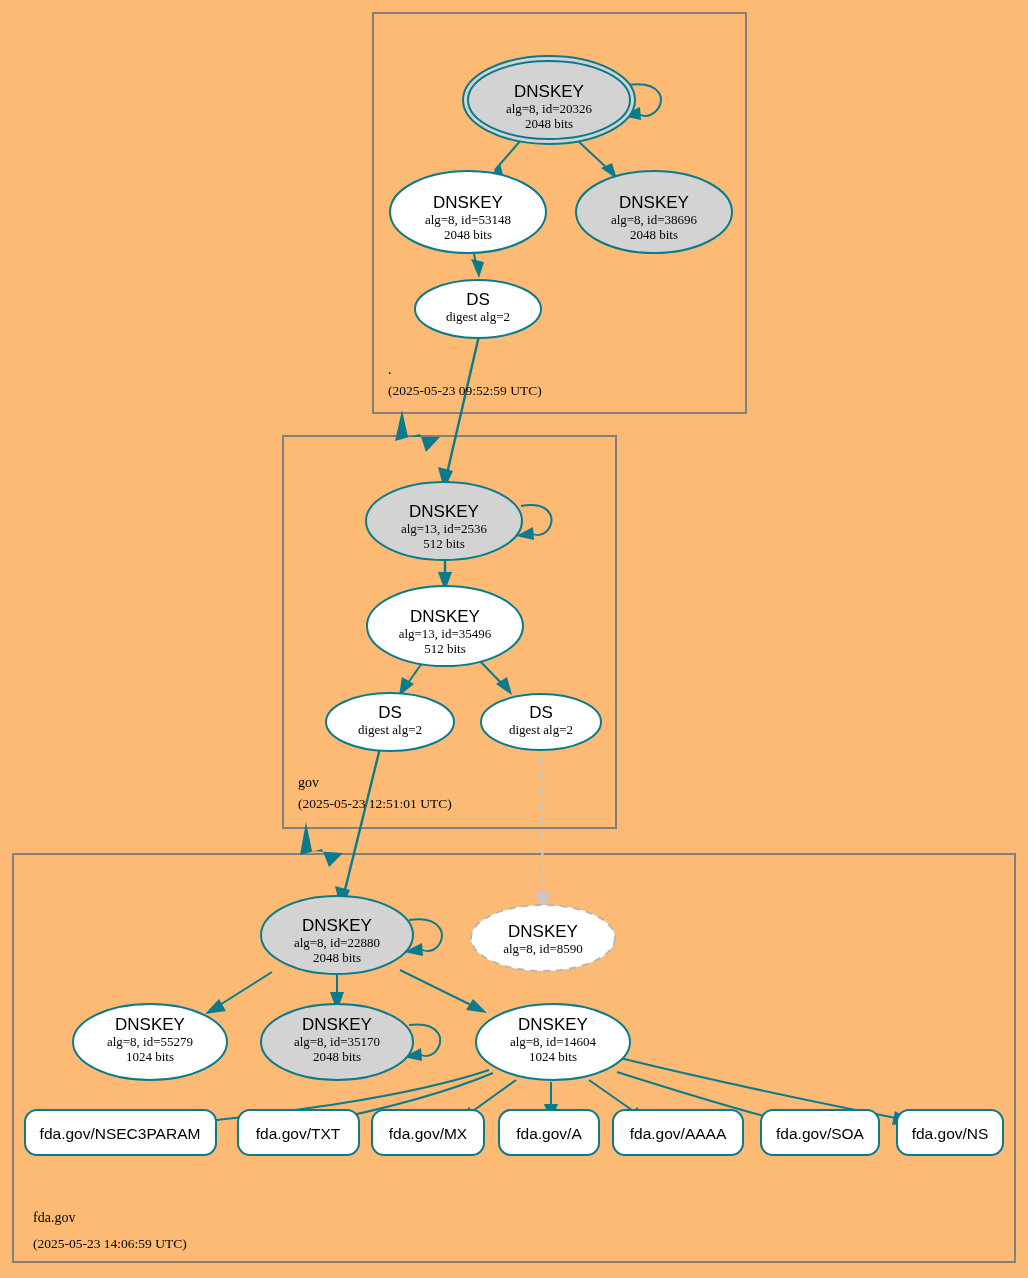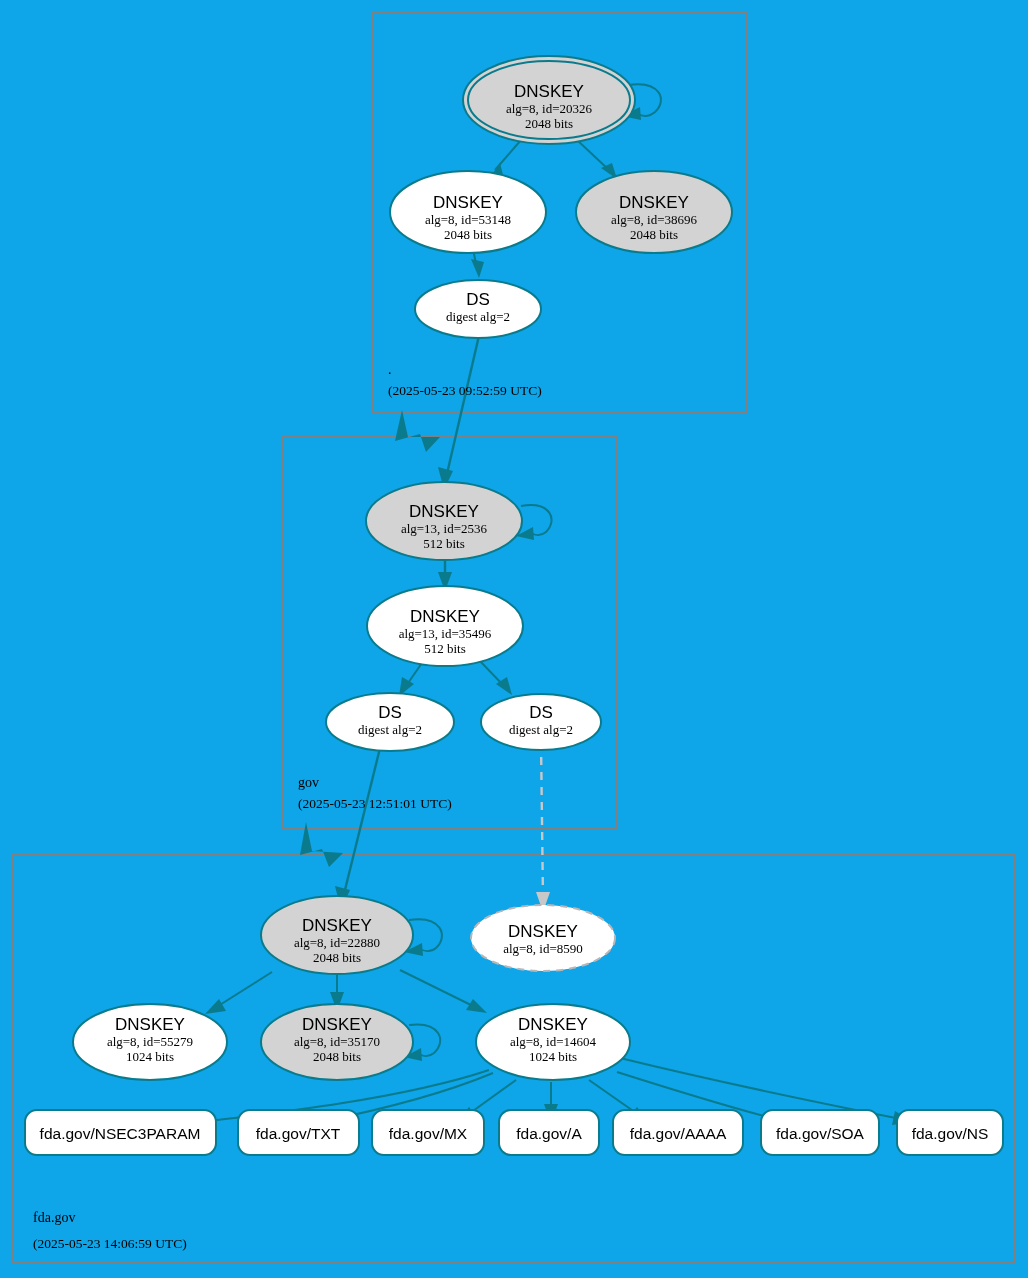--- a/index.html
+++ b/index.html
@@ -11,21 +11,21 @@
   body {
     font-family: "Liberation Sans", sans-serif;
     width: 1028px;
     height: 1278px;
     overflow: hidden;
   }
   #canvas {
     position: relative;
     width: 1028px;
     height: 1278px;
-    background: #0ea5e9;
+    background: #fdba74;
   }
   svg#graph {
     position: absolute;
     left: 0;
     top: 0;
     width: 1028px;
     height: 1278px;
   }
   text {
     font-family: "Liberation Sans", sans-serif;

